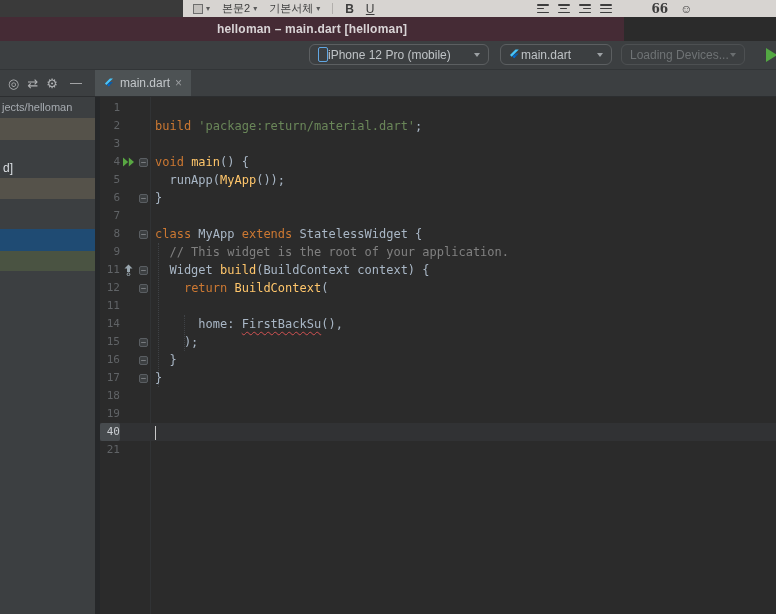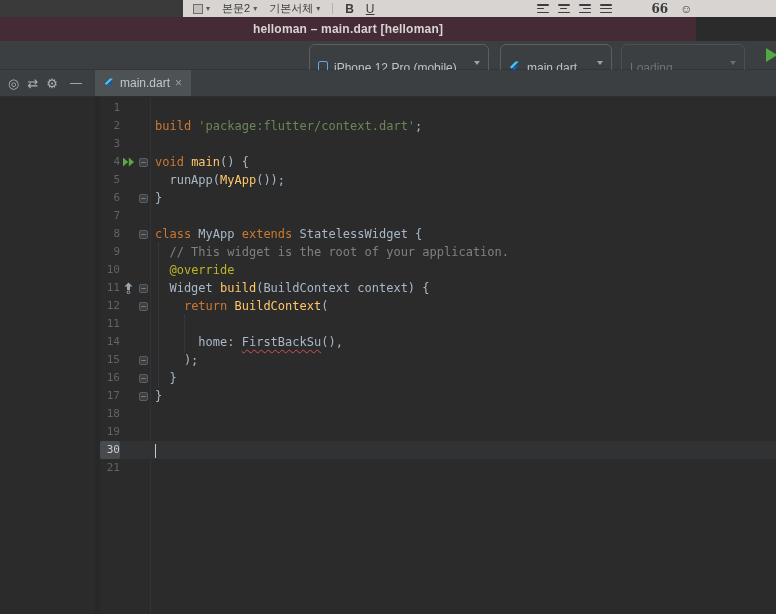--- a/index.html
+++ b/index.html
@@ -20,29 +20,29 @@
   .al{width:12px;height:9px;display:flex;flex-direction:column;justify-content:space-between;}
   .al div{height:1.5px;background:#3d3d3d;border-radius:1px;}
   .al .b1,.al .b3{width:100%;}
   .al .b2{width:65%;}
   .al.left{align-items:flex-start}.al.center{align-items:center}
   .al.right{align-items:flex-end}.al.just .b2{width:100%;}
   .quote-btn{font-family:"DejaVu Serif",serif;font-weight:bold;font-size:12px;margin-left:28px;}
   .emoji-btn{font-size:12px;}
 
   
-  .title-bar{position:absolute;top:17px;left:0;width:696px;height:24px;background:#452b35;
+  .title-bar{position:absolute;top:17px;left:0;width:624px;height:24px;background:#452b35;
     display:flex;align-items:center;justify-content:center;text-align:center;}
   .title-text{color:#d9d4d6;font-size:12px;font-weight:bold;letter-spacing:.2px;}
 
   
   .run-toolbar{position:absolute;top:41px;left:0;width:776px;height:29px;background:#3c3f41;
     border-bottom:1px solid #323537;box-sizing:border-box;}
   .combo{position:absolute;top:3px;height:21px;border:1px solid #5c5f61;border-radius:6px;
-    display:flex;align-items:flex-start;gap:6px;padding:16px 8px;color:#bfc3c6;font-size:12px;box-sizing:border-box;}
+    display:flex;align-items:center;padding:8px 8px;color:#bfc3c6;font-size:12px;box-sizing:border-box;}
   .device-combo{left:309px;width:180px;}
   .config-combo{left:500px;width:112px;}
   .loading-combo{left:621px;width:124px;color:#6f7375;border-color:#4d5052;}
   .dd{width:0;height:0;border-left:3.5px solid transparent;border-right:3.5px solid transparent;
     border-top:4px solid #9da1a4;margin-left:auto;}
   .loading-combo .dd{border-top-color:#6a6e70;}
   .phone-icon{width:8px;height:13px;border:1.5px solid #61a7e3;border-radius:2px;flex:none;}
   .play-icon{position:absolute;left:766px;top:7px;width:0;height:0;
     border-top:7px solid transparent;border-bottom:7px solid transparent;border-left:11px solid #53a843;}
 
@@ -182,20 +182,28 @@
       <svg width="11" height="11" viewBox="0 0 14 14">
         <path d="M7.6 0.6 L1.2 7 L3.1 8.9 L11.4 0.6 Z" fill="#47c5fb"></path>
         <path d="M7.7 5.2 L4.1 8.8 L6 10.7 L11.5 5.2 Z" fill="#0b5aa5"></path>
         <path d="M4.1 8.8 L6 10.7 L7.9 8.8 L6 6.9 Z" fill="#0369ca"></path>
       </svg>
       <span class="tab-label">main.dart</span>
       <span class="tab-close">×</span>
     </div>
   </div>
 
+  <div class="project-panel">
+    <div class="p-path">jects/helloman</div>
+    <div class="p-row r1"></div>
+    <div class="p-item">d]</div>
+    <div class="p-row r2"></div>
+    <div class="p-row r3"></div>
+    <div class="p-row r4"></div>
+  </div>
   <div class="panel-sep"></div>
 
   <div class="editor">
     <div class="gutter-line"></div>
     <div class="guide g1"></div>
     <div class="guide g2"></div>
     <div class="lines">
         <div class="line">
           <div class="gutter">
             <span class="lnum">1</span>
@@ -203,21 +211,21 @@
             <span class="gfold"></span>
           </div>
           <div class="code"></div>
         </div>
         <div class="line">
           <div class="gutter">
             <span class="lnum">2</span>
             <span class="gicon"></span>
             <span class="gfold"></span>
           </div>
-          <div class="code"><span class="kw">build </span><span class="str">'package:flutter/context.dart'</span><span class="pl">;</span></div>
+          <div class="code"><span class="kw">build </span><span class="str">'package:return/material.dart'</span><span class="pl">;</span></div>
         </div>
         <div class="line">
           <div class="gutter">
             <span class="lnum">3</span>
             <span class="gicon"></span>
             <span class="gfold"></span>
           </div>
           <div class="code"></div>
         </div>
         <div class="line">
@@ -274,28 +282,20 @@
         <div class="line">
           <div class="gutter">
             <span class="lnum">9</span>
             <span class="gicon"></span>
             <span class="gfold"></span>
           </div>
           <div class="code"><span class="cm">  // This widget is the root of your application.</span></div>
         </div>
         <div class="line">
           <div class="gutter">
-            <span class="lnum">10</span>
-            <span class="gicon"></span>
-            <span class="gfold"></span>
-          </div>
-          <div class="code"><span class="pl">  </span><span class="an">@override</span></div>
-        </div>
-        <div class="line">
-          <div class="gutter">
             <span class="lnum">11</span>
             <span class="gicon">
               <svg width="9" height="12" viewBox="0 0 9 12">
                 <path d="M4.5 0.5 L8.5 4.5 H6 V8 H3 V4.5 H0.5 Z" fill="#9aa7b0"></path>
                 <circle cx="4.5" cy="10.3" r="1.4" fill="none" stroke="#9aa7b0"></circle>
               </svg>
             </span>
             <span class="gfold">
               <span class="fold">−</span>
             </span>
@@ -369,21 +369,21 @@
         <div class="line">
           <div class="gutter">
             <span class="lnum">19</span>
             <span class="gicon"></span>
             <span class="gfold"></span>
           </div>
           <div class="code"></div>
         </div>
         <div class="line current">
           <div class="gutter">
-            <span class="lnum">30</span>
+            <span class="lnum">40</span>
             <span class="gicon"></span>
             <span class="gfold"></span>
           </div>
           <div class="code"><span class="caret"></span></div>
         </div>
         <div class="line">
           <div class="gutter">
             <span class="lnum">21</span>
             <span class="gicon"></span>
             <span class="gfold"></span>

